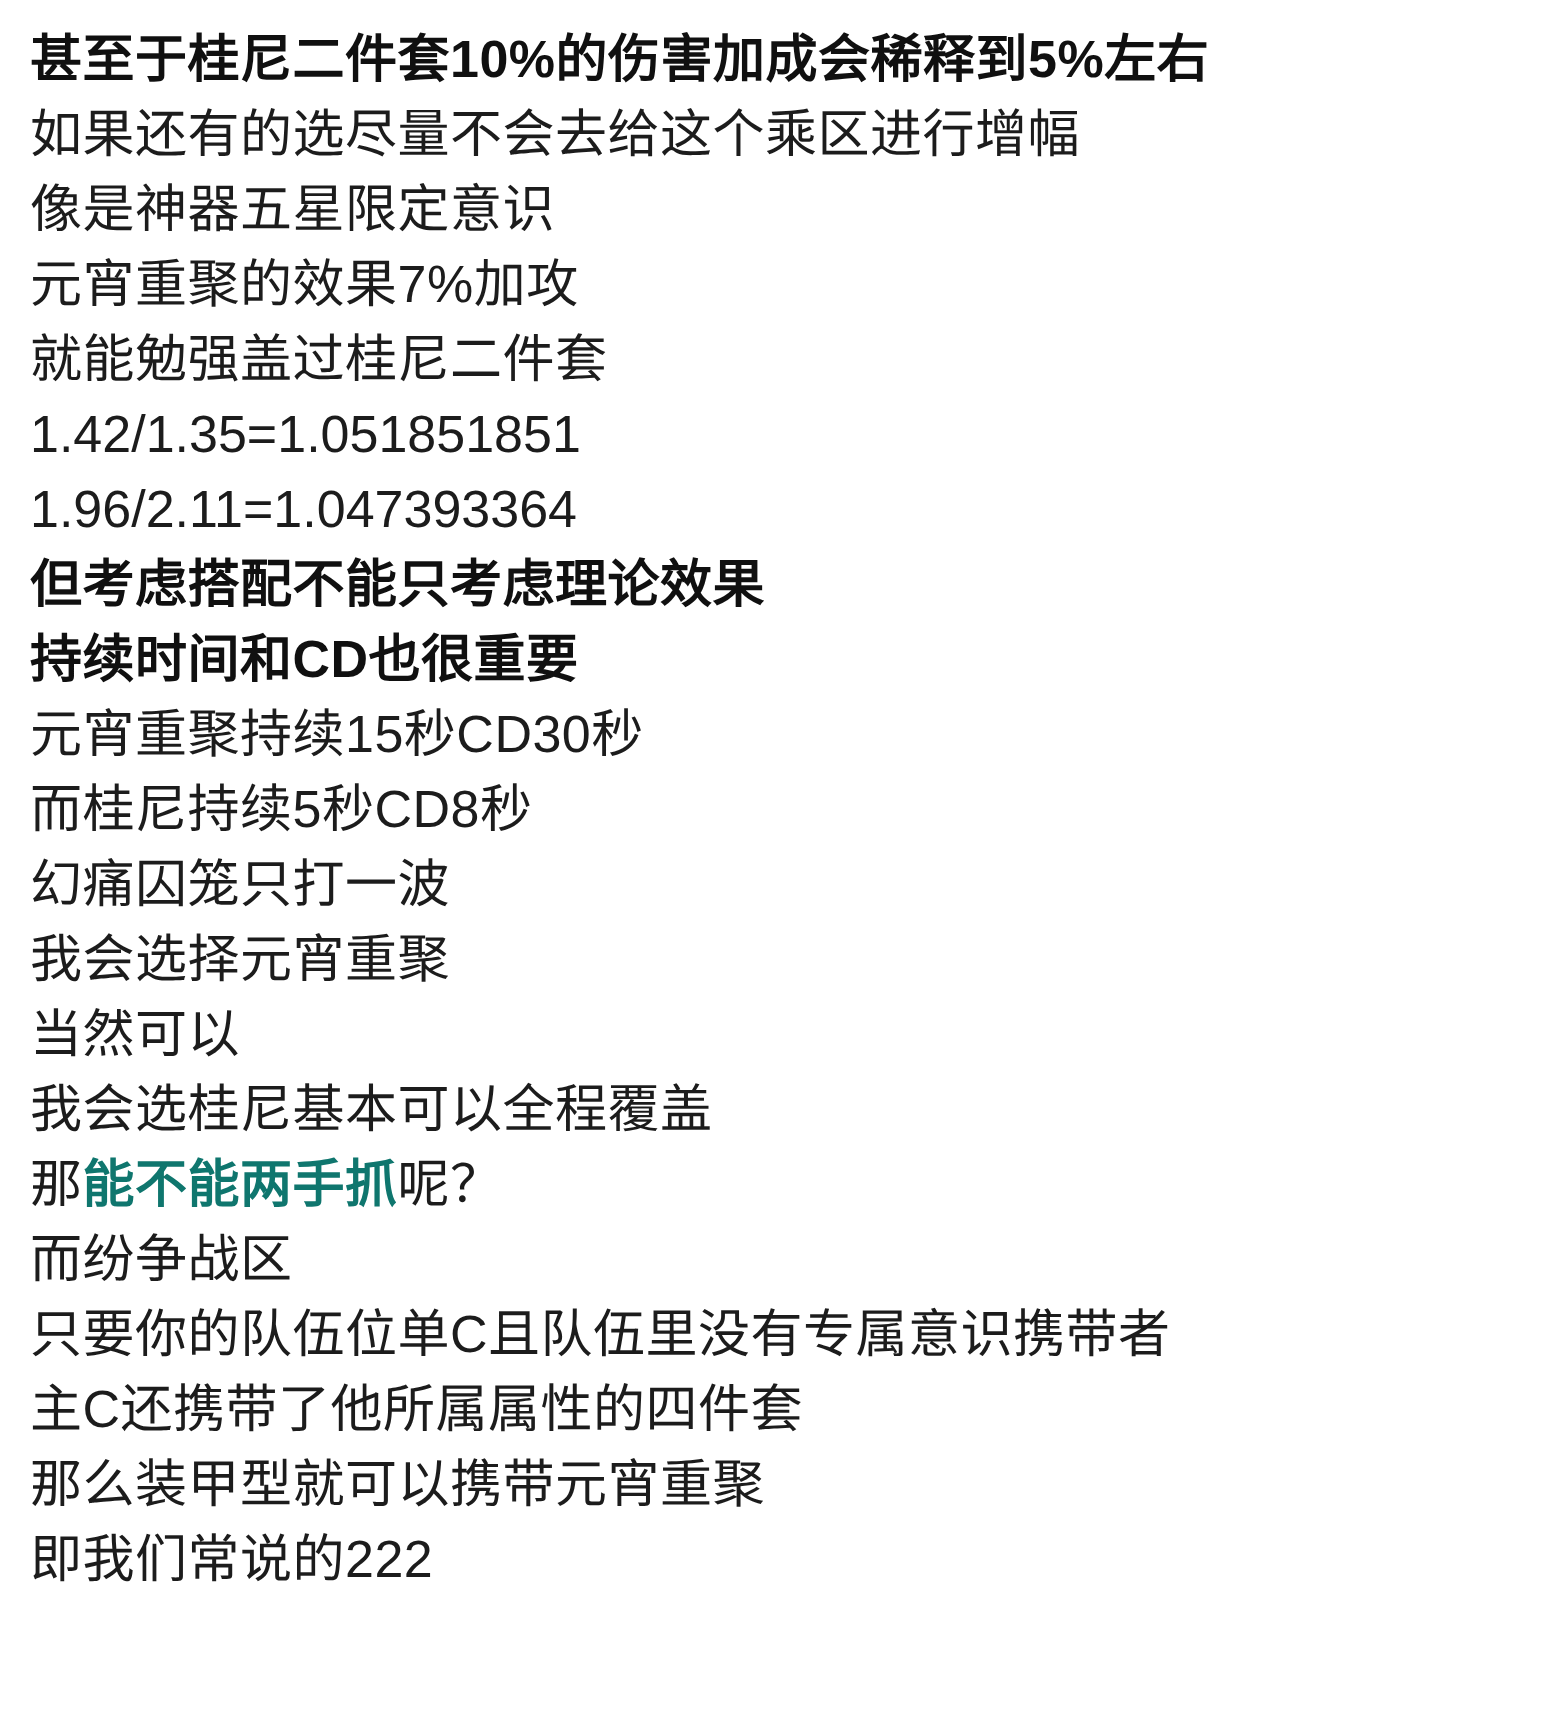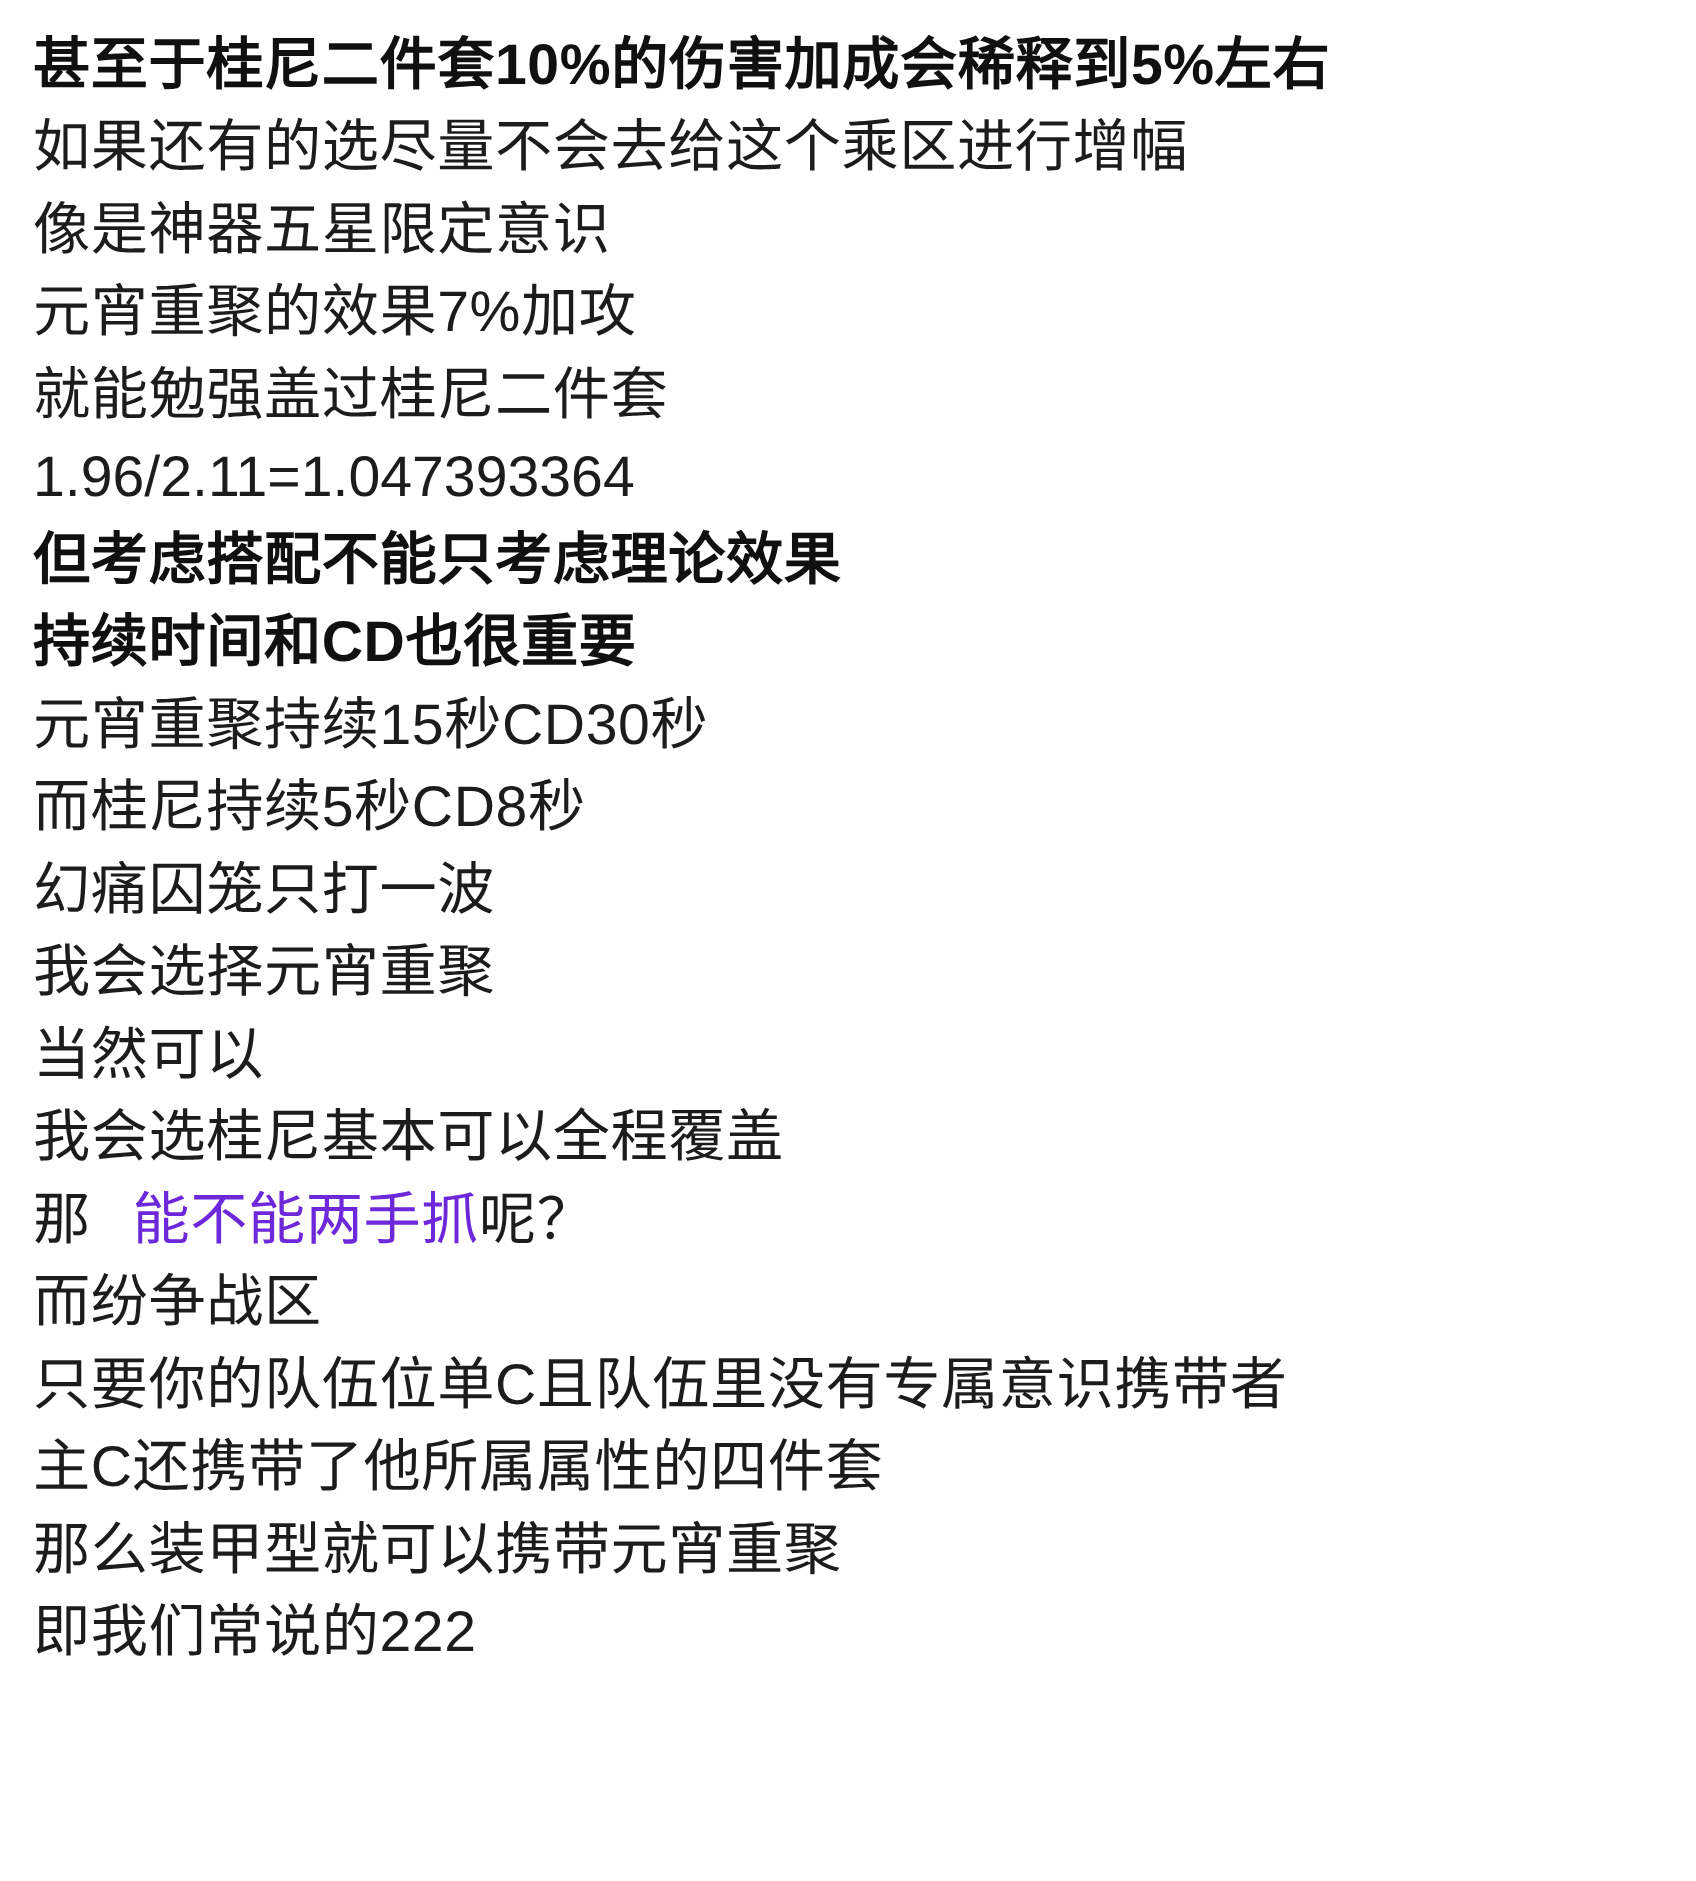--- a/index.html
+++ b/index.html
@@ -28,38 +28,38 @@
     color: #1c1c1c;
   }
   .line.bold {
     font-weight: bold;
     color: #101010;
   }
   .line.normal {
     font-weight: normal;
   }
   .line .b {
-    font-weight: normal;
-    color: #6d28d9;
-    margin-left: 38px;
+    font-weight: bold;
+    color: #0f766e;
   }
   .line.num {
     letter-spacing: 0px;
   }
 </style>
 </head>
 <body>
 
 <div class="page">
 
   <div class="line bold">甚至于桂尼二件套10%的伤害加成会稀释到5%左右</div>
   <div class="line normal">如果还有的选尽量不会去给这个乘区进行增幅</div>
   <div class="line normal">像是神器五星限定意识</div>
   <div class="line normal">元宵重聚的效果7%加攻</div>
   <div class="line normal">就能勉强盖过桂尼二件套</div>
+  <div class="line normal num">1.42/1.35=1.051851851</div>
   <div class="line normal num">1.96/2.11=1.047393364</div>
   <div class="line bold">但考虑搭配不能只考虑理论效果</div>
   <div class="line bold">持续时间和CD也很重要</div>
   <div class="line normal">元宵重聚持续15秒CD30秒</div>
   <div class="line normal">而桂尼持续5秒CD8秒</div>
   <div class="line normal">幻痛囚笼只打一波</div>
   <div class="line normal">我会选择元宵重聚</div>
   <div class="line normal">当然可以</div>
   <div class="line normal">我会选桂尼基本可以全程覆盖</div>
 

